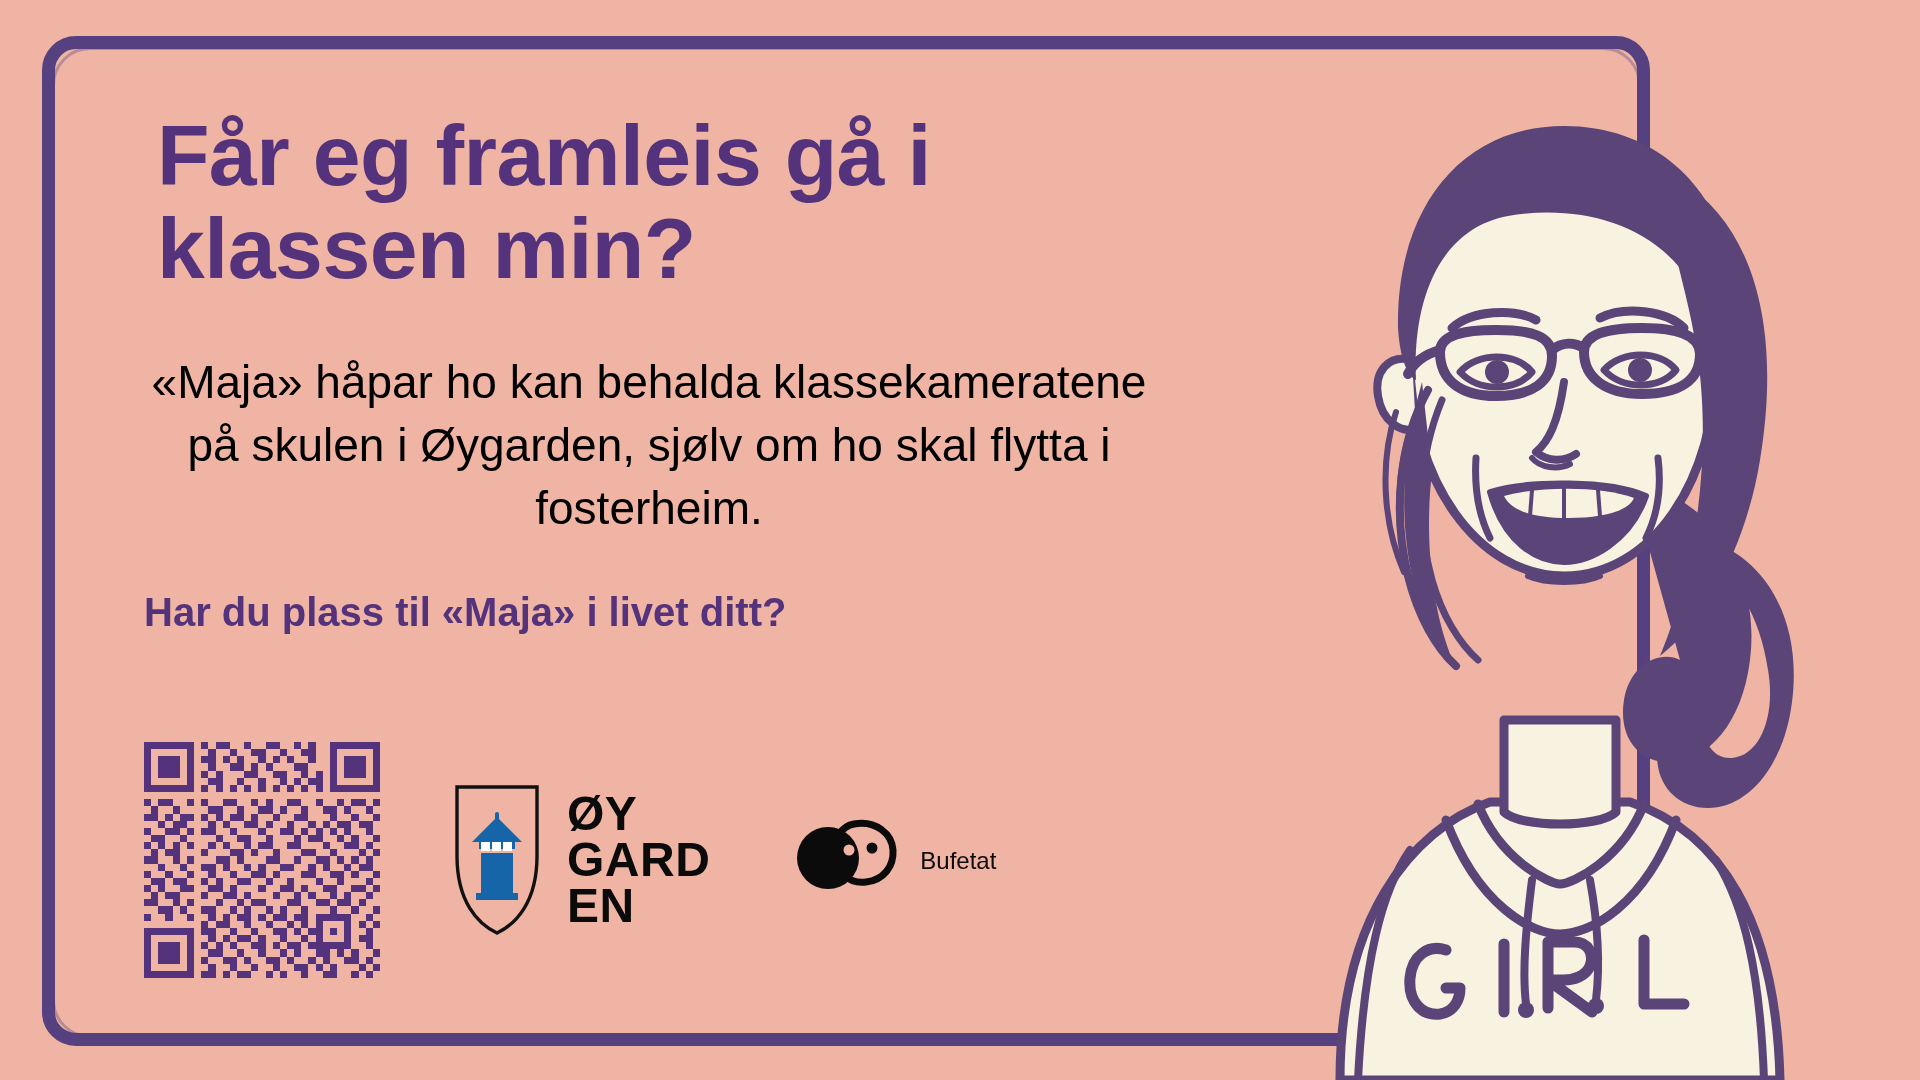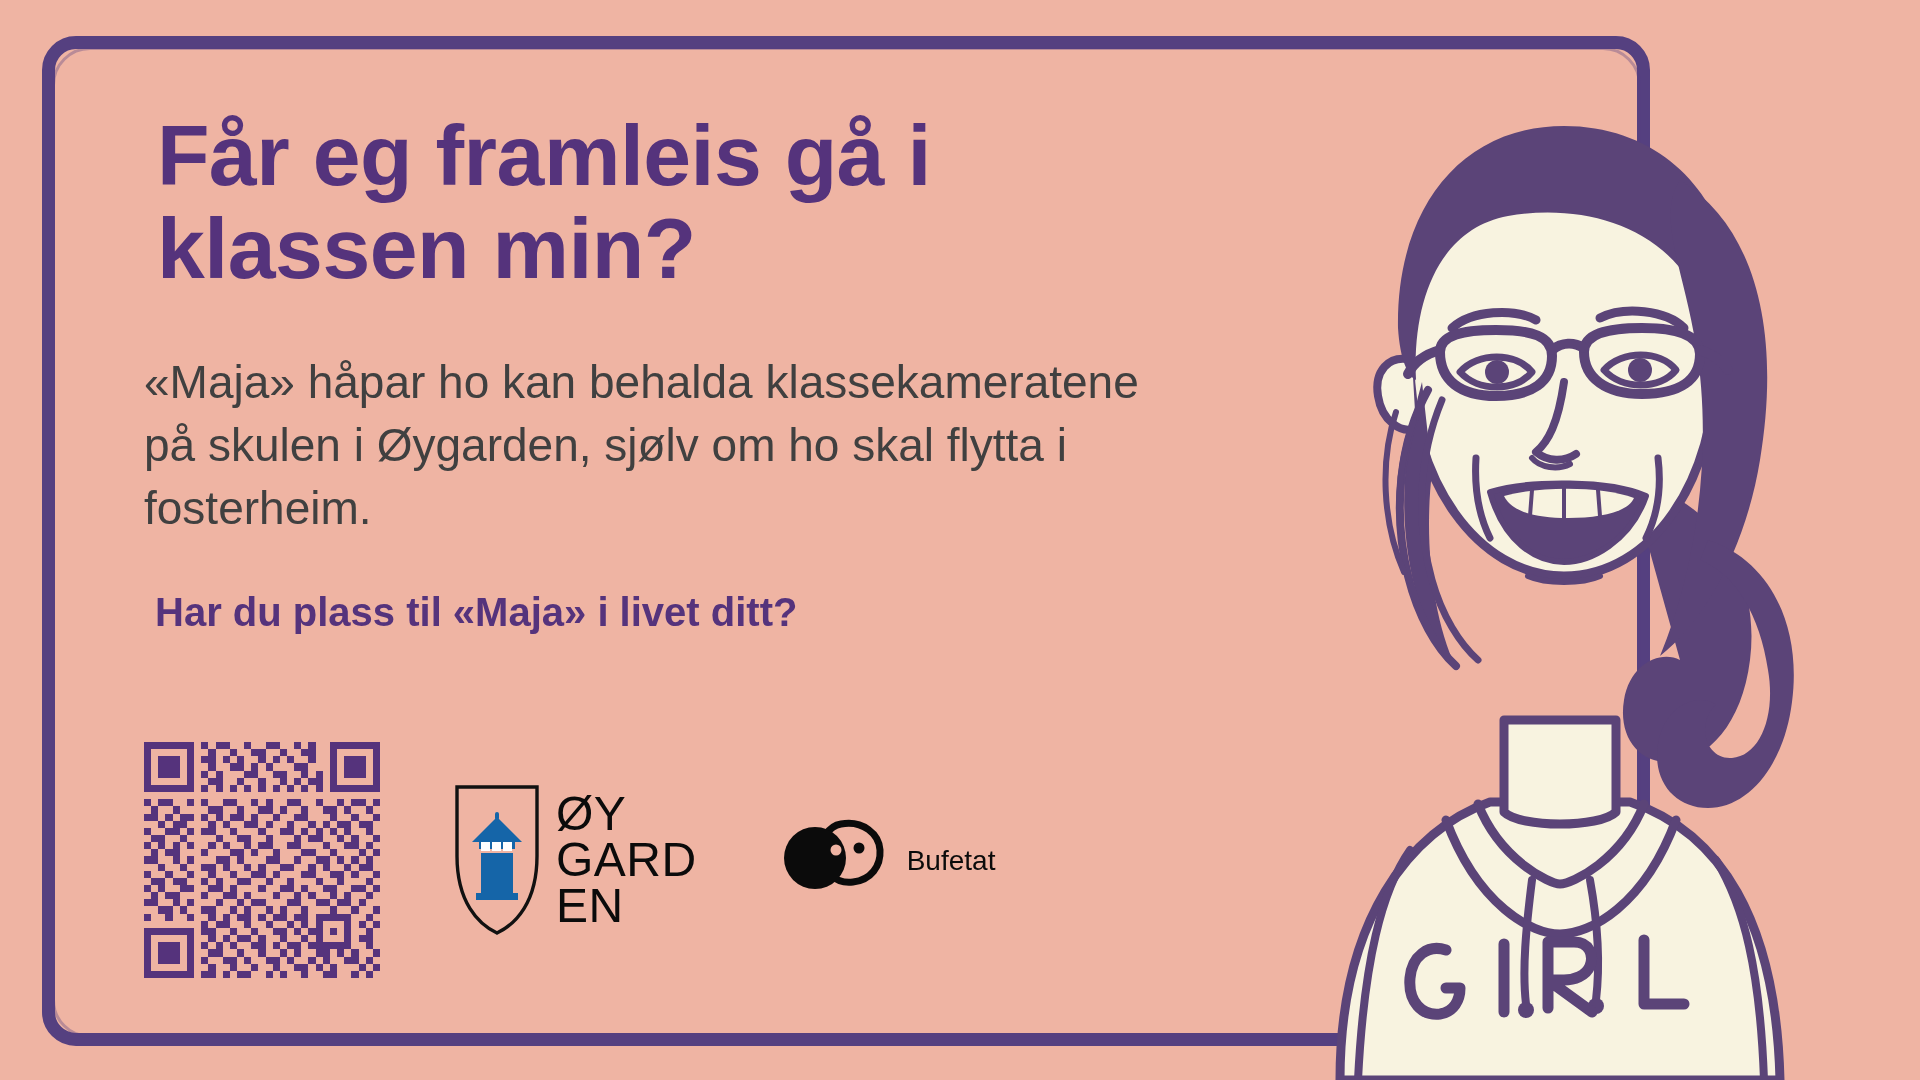--- a/index.html
+++ b/index.html
@@ -49,31 +49,32 @@
   #headline {
     color: #55337c;
     font-size: 86px;
     font-weight: 700;
     line-height: 1.08;
     letter-spacing: -0.5px;
     margin: 13px;
     width: 940px;
   }
   #bodytext {
-    color: #404040;
+    color: #000000;
     font-size: 46px;
     line-height: 1.37;
     margin: 56px 0 0 0;
     width: 1010px;
+    text-align: center;
   }
   #cta {
     color: #55337c;
     font-size: 40px;
     font-weight: 700;
-    margin: 50px 0 0 11px;
+    margin: 50px 0 0 0;
   }
   
   #logorow {
     position: absolute;
     left: 144px;
     top: 742px;
     display: flex;
     align-items: center;
   }
   #qr {
@@ -81,44 +82,44 @@
     height: 236px;
     image-rendering: pixelated;
   }
   #oygarden-logo {
     display: flex;
     align-items: center;
     margin-left: 74px;
   }
   #oygarden-shield { width: 86px; height: 152px; }
   #oygarden-word {
-    margin-left: 16px;
+    margin-left: 27px;
     color: #0b0b0b;
     font-size: 48px;
-    font-weight: 400;
+    font-weight: 700;
     line-height: 0.96;
     letter-spacing: 0.5px;
   }
   #fosterhjem-logo {
     display: flex;
     align-items: center;
     margin-left: 82px;
   }
   #fosterhjem-mark { width: 112px; height: 92px; }
   #fosterhjem-words { margin-left: 16px; }
   #fosterhjem-name {
     color: #0b0b0b;
     font-size: 41px;
     font-weight: 700;
     letter-spacing: -0.5px;
     line-height: 1.05;
   }
   #fosterhjem-sub {
     color: #0b0b0b;
-    font-size: 28px;
+    font-size: 24px;
     font-weight: 400;
     line-height: 1.2;
     margin-top: 2px;
   }
   
   #illustration {
     position: absolute;
     right: 0;
     bottom: 0;
     width: 760px;

